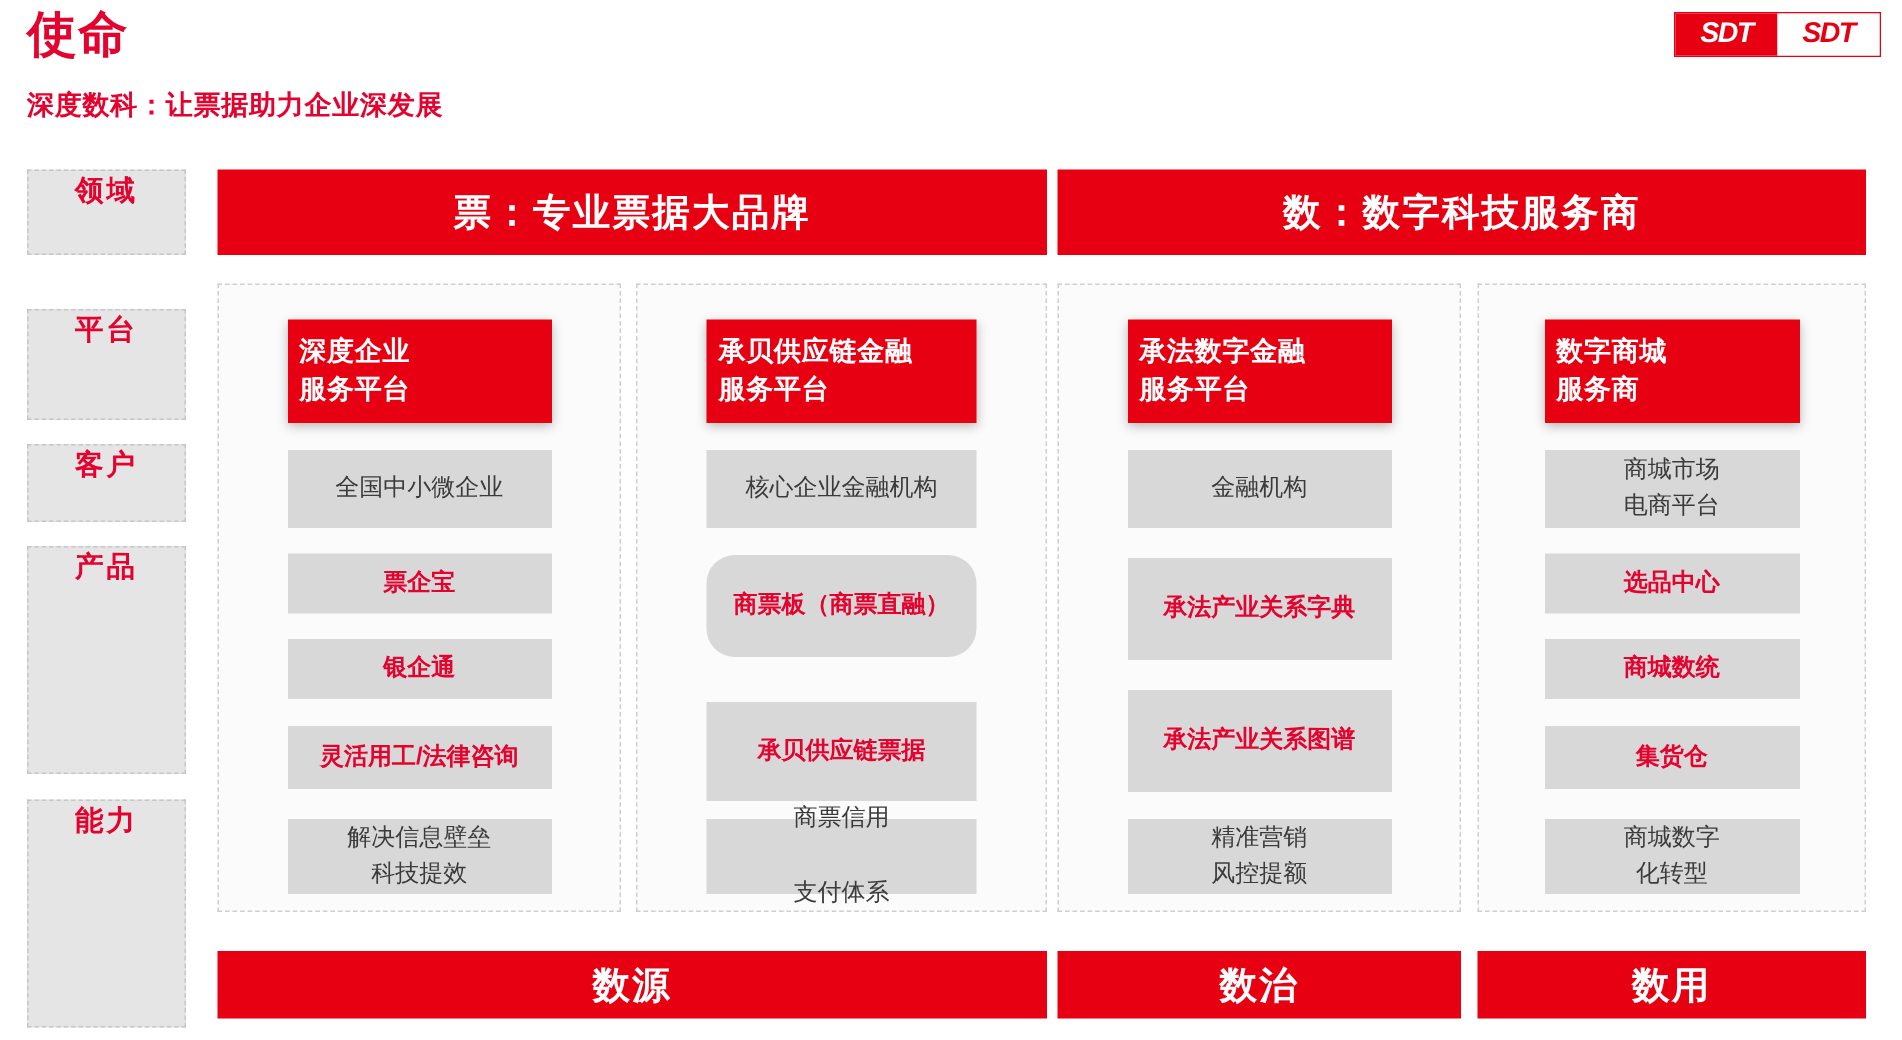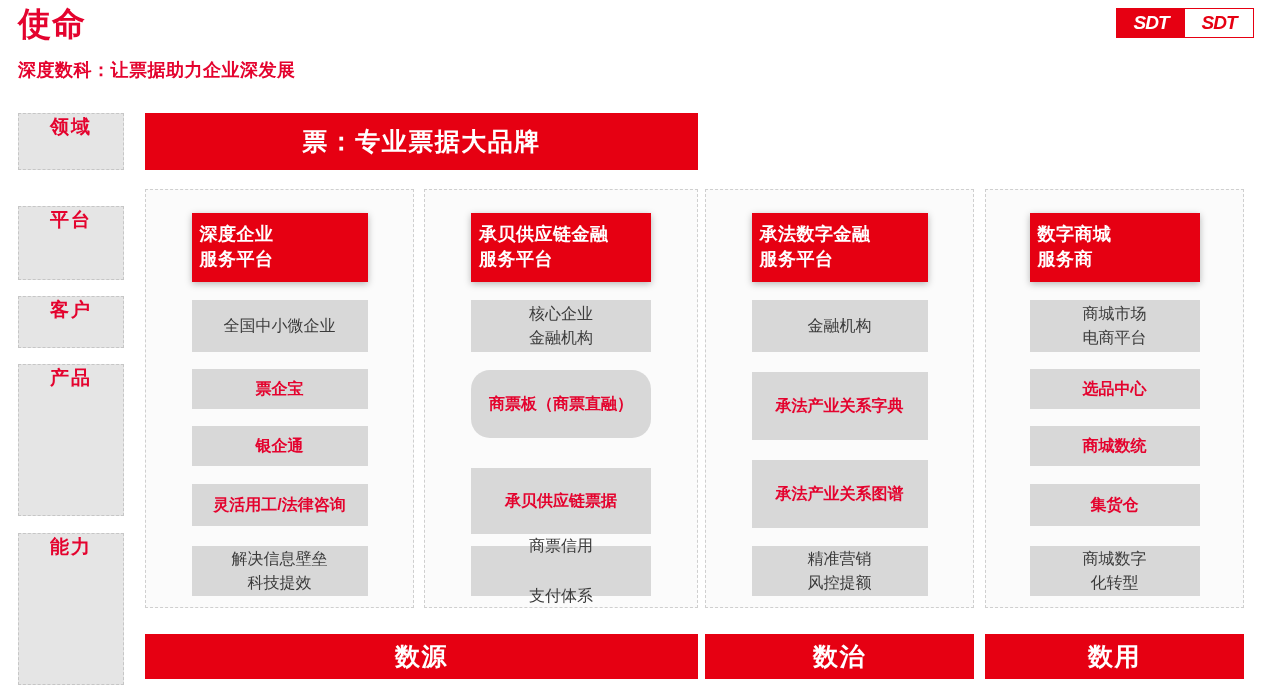--- a/index.html
+++ b/index.html
@@ -160,20 +160,23 @@
   <div class="rail" style="top:364px;height:152px;">
     <span class="rail-label">产品</span>
   </div>
   <div class="rail" style="top:533px;height:152px;">
     <span class="rail-label">能力</span>
   </div>
 
   <div class="banner" style="left:145px;top:113px;width:553px;height:57px;">
     <span class="banner-text">票：专业票据大品牌</span>
   </div>
+  <div class="banner" style="left:705px;top:113px;width:539px;height:57px;">
+    <span class="banner-text">数：数字科技服务商</span>
+  </div>
 
   <div class="col" style="left:145px;width:269px;">
     <div class="col-head" style="width:176px;top:23px;">
       <div>深度企业</div>
       <div>服务平台</div>
     </div>
     <div class="cell dark" style="width:176px;top:110px;height:52px;">
       <span>全国中小微企业</span>
     </div>
     <div class="cell red" style="width:176px;top:179px;height:40px;">
@@ -189,21 +192,21 @@
       <span>解决信息壁垒</span>
       <span>科技提效</span>
     </div>
   </div>
 
   <div class="col" style="left:424px;width:274px;">
     <div class="col-head" style="width:180px;top:23px;">
       <div>承贝供应链金融</div>
       <div>服务平台</div>
     </div>
-    <div class="cell dark" style="width:180px;top:110px;height:52px;flex-direction:column;">
+    <div class="cell dark" style="width:180px;top:110px;height:52px;flex-direction:row;">
       <span>核心企业</span>
       <span>金融机构</span>
     </div>
     <div class="cell red" style="width:180px;top:180px;height:68px;border-radius:19px;">
       <span>商票板（商票直融）</span>
     </div>
     <div class="cell red" style="width:180px;top:278px;height:66px;">
       <span>承贝供应链票据</span>
     </div>
     <div class="cell dark" style="width:180px;top:356px;height:50px;flex-direction:column;gap:26px;">

